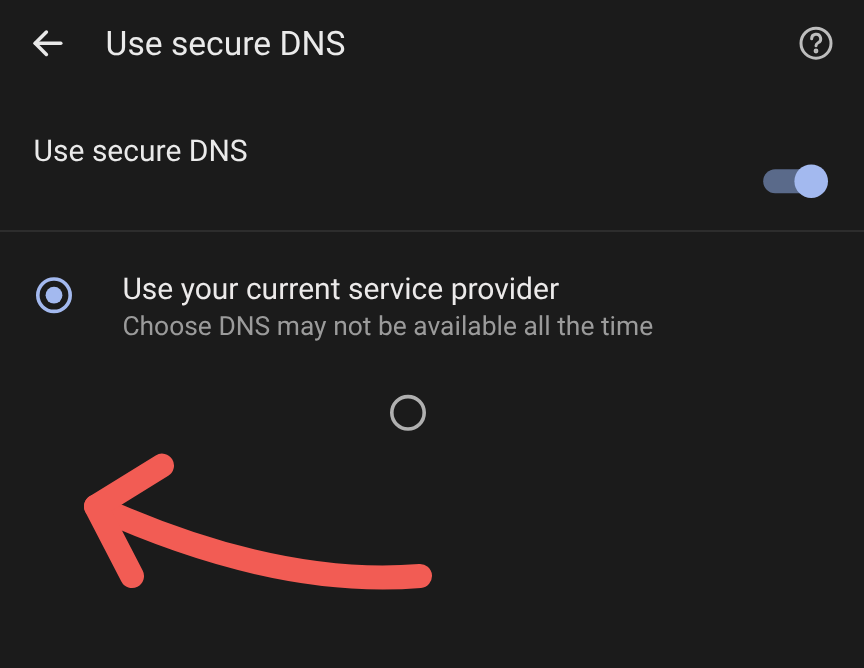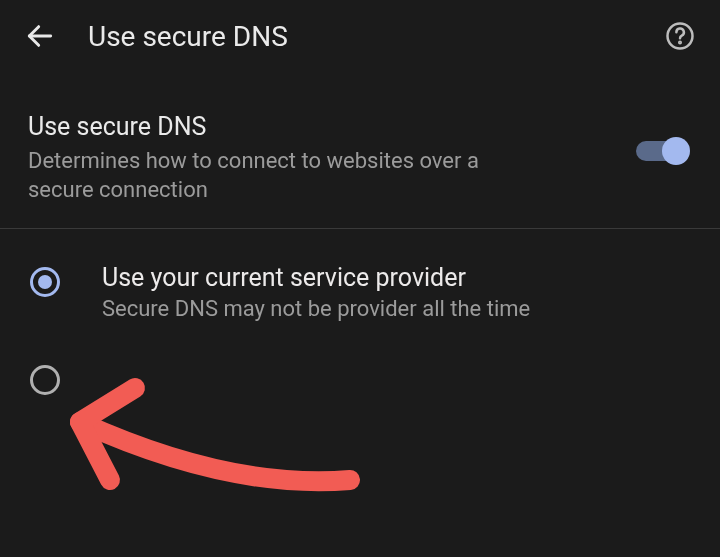--- a/index.html
+++ b/index.html
@@ -86,20 +86,21 @@
     }
     .divider {
       height: 1px;
       background: #3a3a3a;
     }
     .radio-item {
       display: flex;
       align-items: flex-start;
       padding: 20px 28px;
       cursor: pointer;
+      justify-content: center;
     }
     .radio-item .radio {
       width: 34px;
       height: 34px;
       flex: none;
       margin-right: 40px;
       margin-top: 2px;
       display: flex;
       align-items: center;
       justify-content: center;
@@ -160,41 +161,40 @@
       <circle cx="12" cy="12" r="10"></circle>
       <path d="M9.1 9a3 3 0 1 1 4.3 2.7c-.9.5-1.4 1-1.4 2"></path>
       <circle cx="12" cy="17.2" r="0.6" fill="#bdbdbd"></circle>
     </svg>
   </div>
 </div>
 
 <div class="section">
   <div class="texts">
     <div class="heading">Use secure DNS</div>
-    <div class="subtext">Determines how to connect to websites over a secure connection</div>
   </div>
   <div class="toggle">
     <div class="track"></div>
     <div class="thumb"></div>
   </div>
 </div>
 
 <div class="divider"></div>
 
 <div class="radio-list">
 
   <div class="radio-item">
     <div class="radio selected">
       <div class="outer">
           <div class="inner"></div>
         </div>
     </div>
     <div class="labels">
       <div class="label">Use your current service provider</div>
-      <div class="sublabel">Secure DNS may not be provider all the time</div>
+      <div class="sublabel">Choose DNS may not be available all the time</div>
     </div>
   </div>
 
   <div class="radio-item">
     <div class="radio">
       <div class="outer"></div>
     </div>
   </div>
 
 </div>

